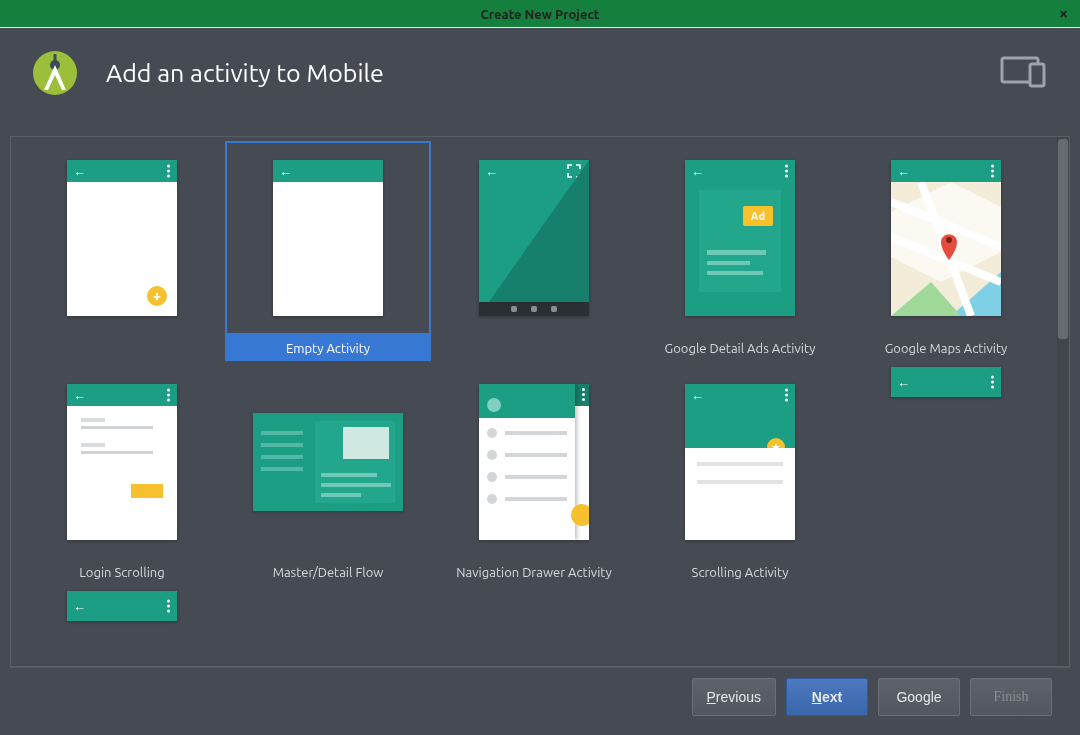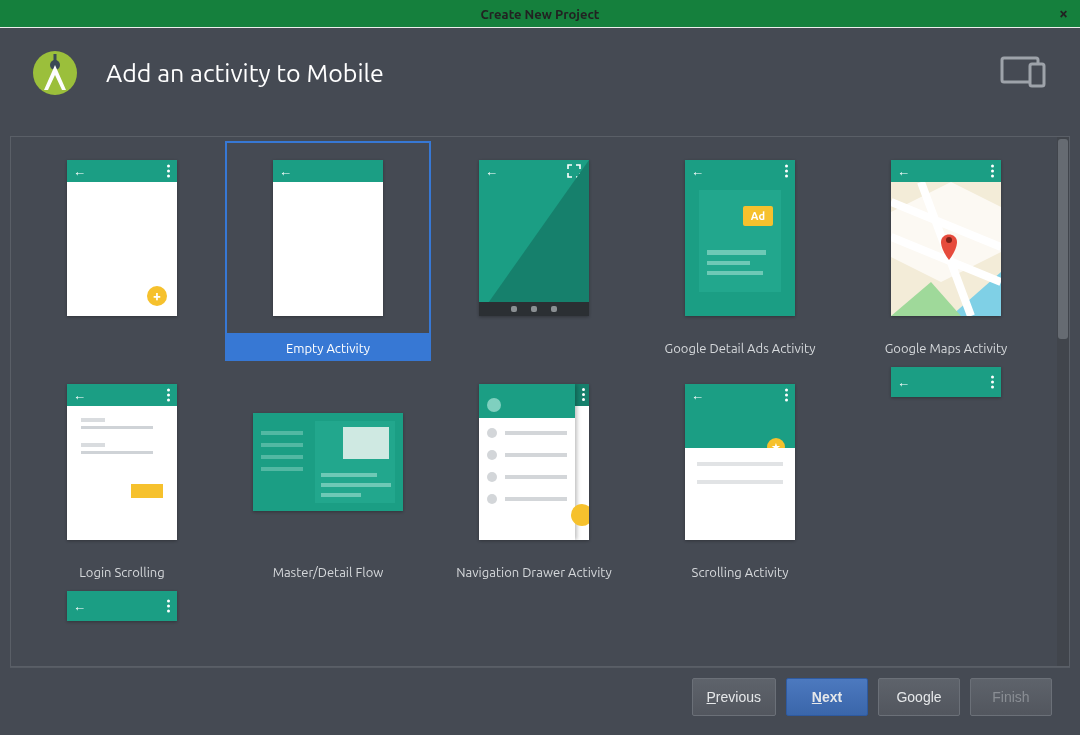--- a/index.html
+++ b/index.html
@@ -305,20 +305,21 @@
     display:flex;align-items:center;justify-content:center;
   }
   .btn-footer.primary {
     background: linear-gradient(#4c79bf,#3a66aa);
     border-color: #2e5aa0;
     font-weight: 600;
   }
   .btn-footer.disabled {
     color: #8a8e94;
     cursor: default;
+    font-family: Liberation Serif, serif;
   }
   .btn-footer .ul { text-decoration: underline; }
   .phone.partial { height: 30px; }
   .phone.partial .appbar { height: 30px; }
 </style>
 </head>
 <body>
 
 <div class="window">
 

